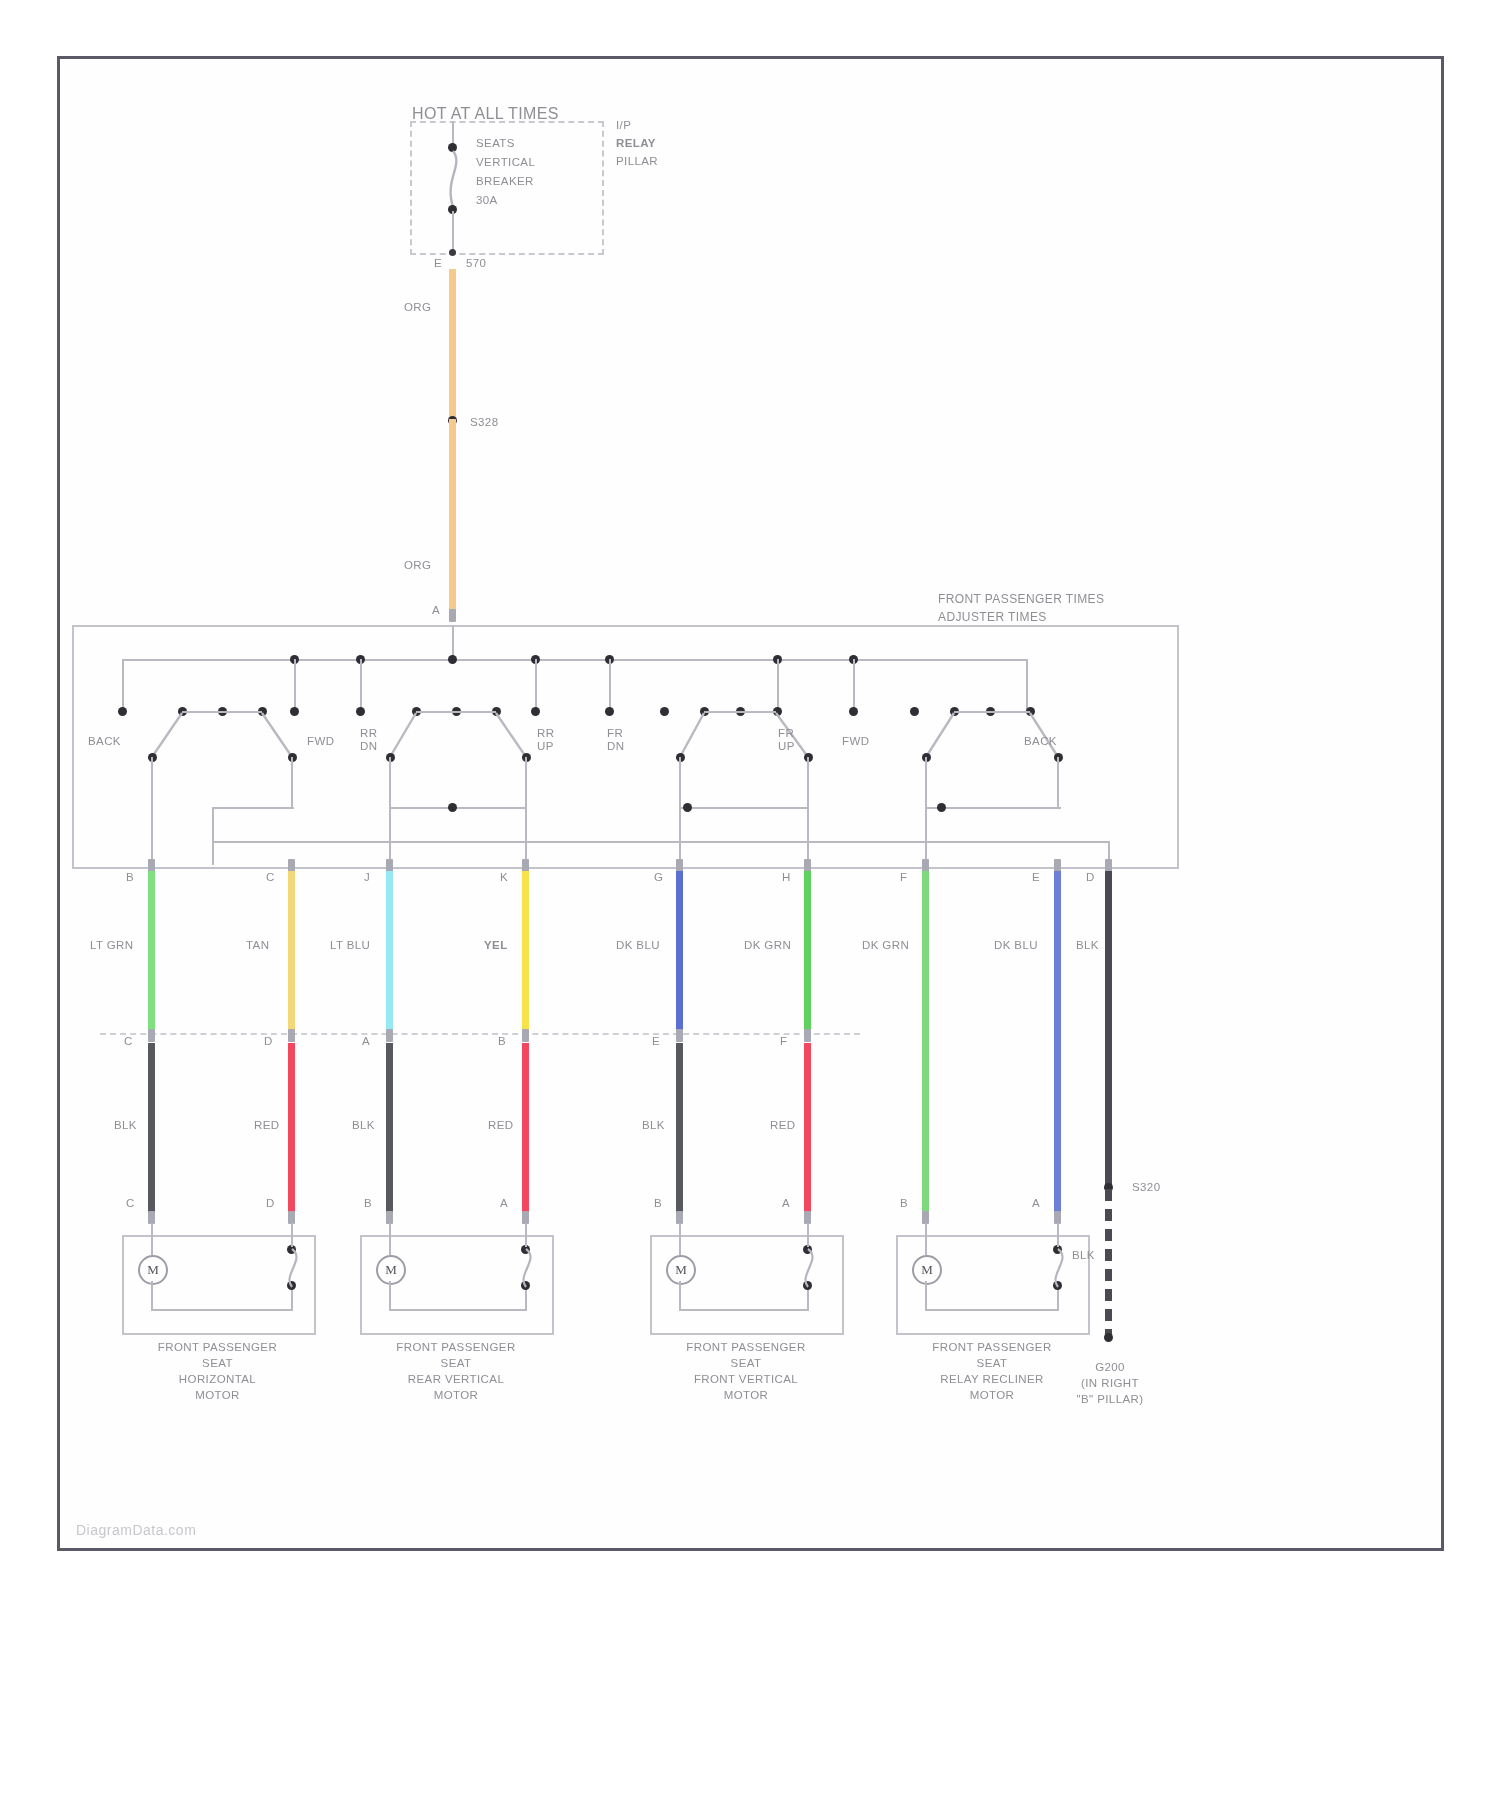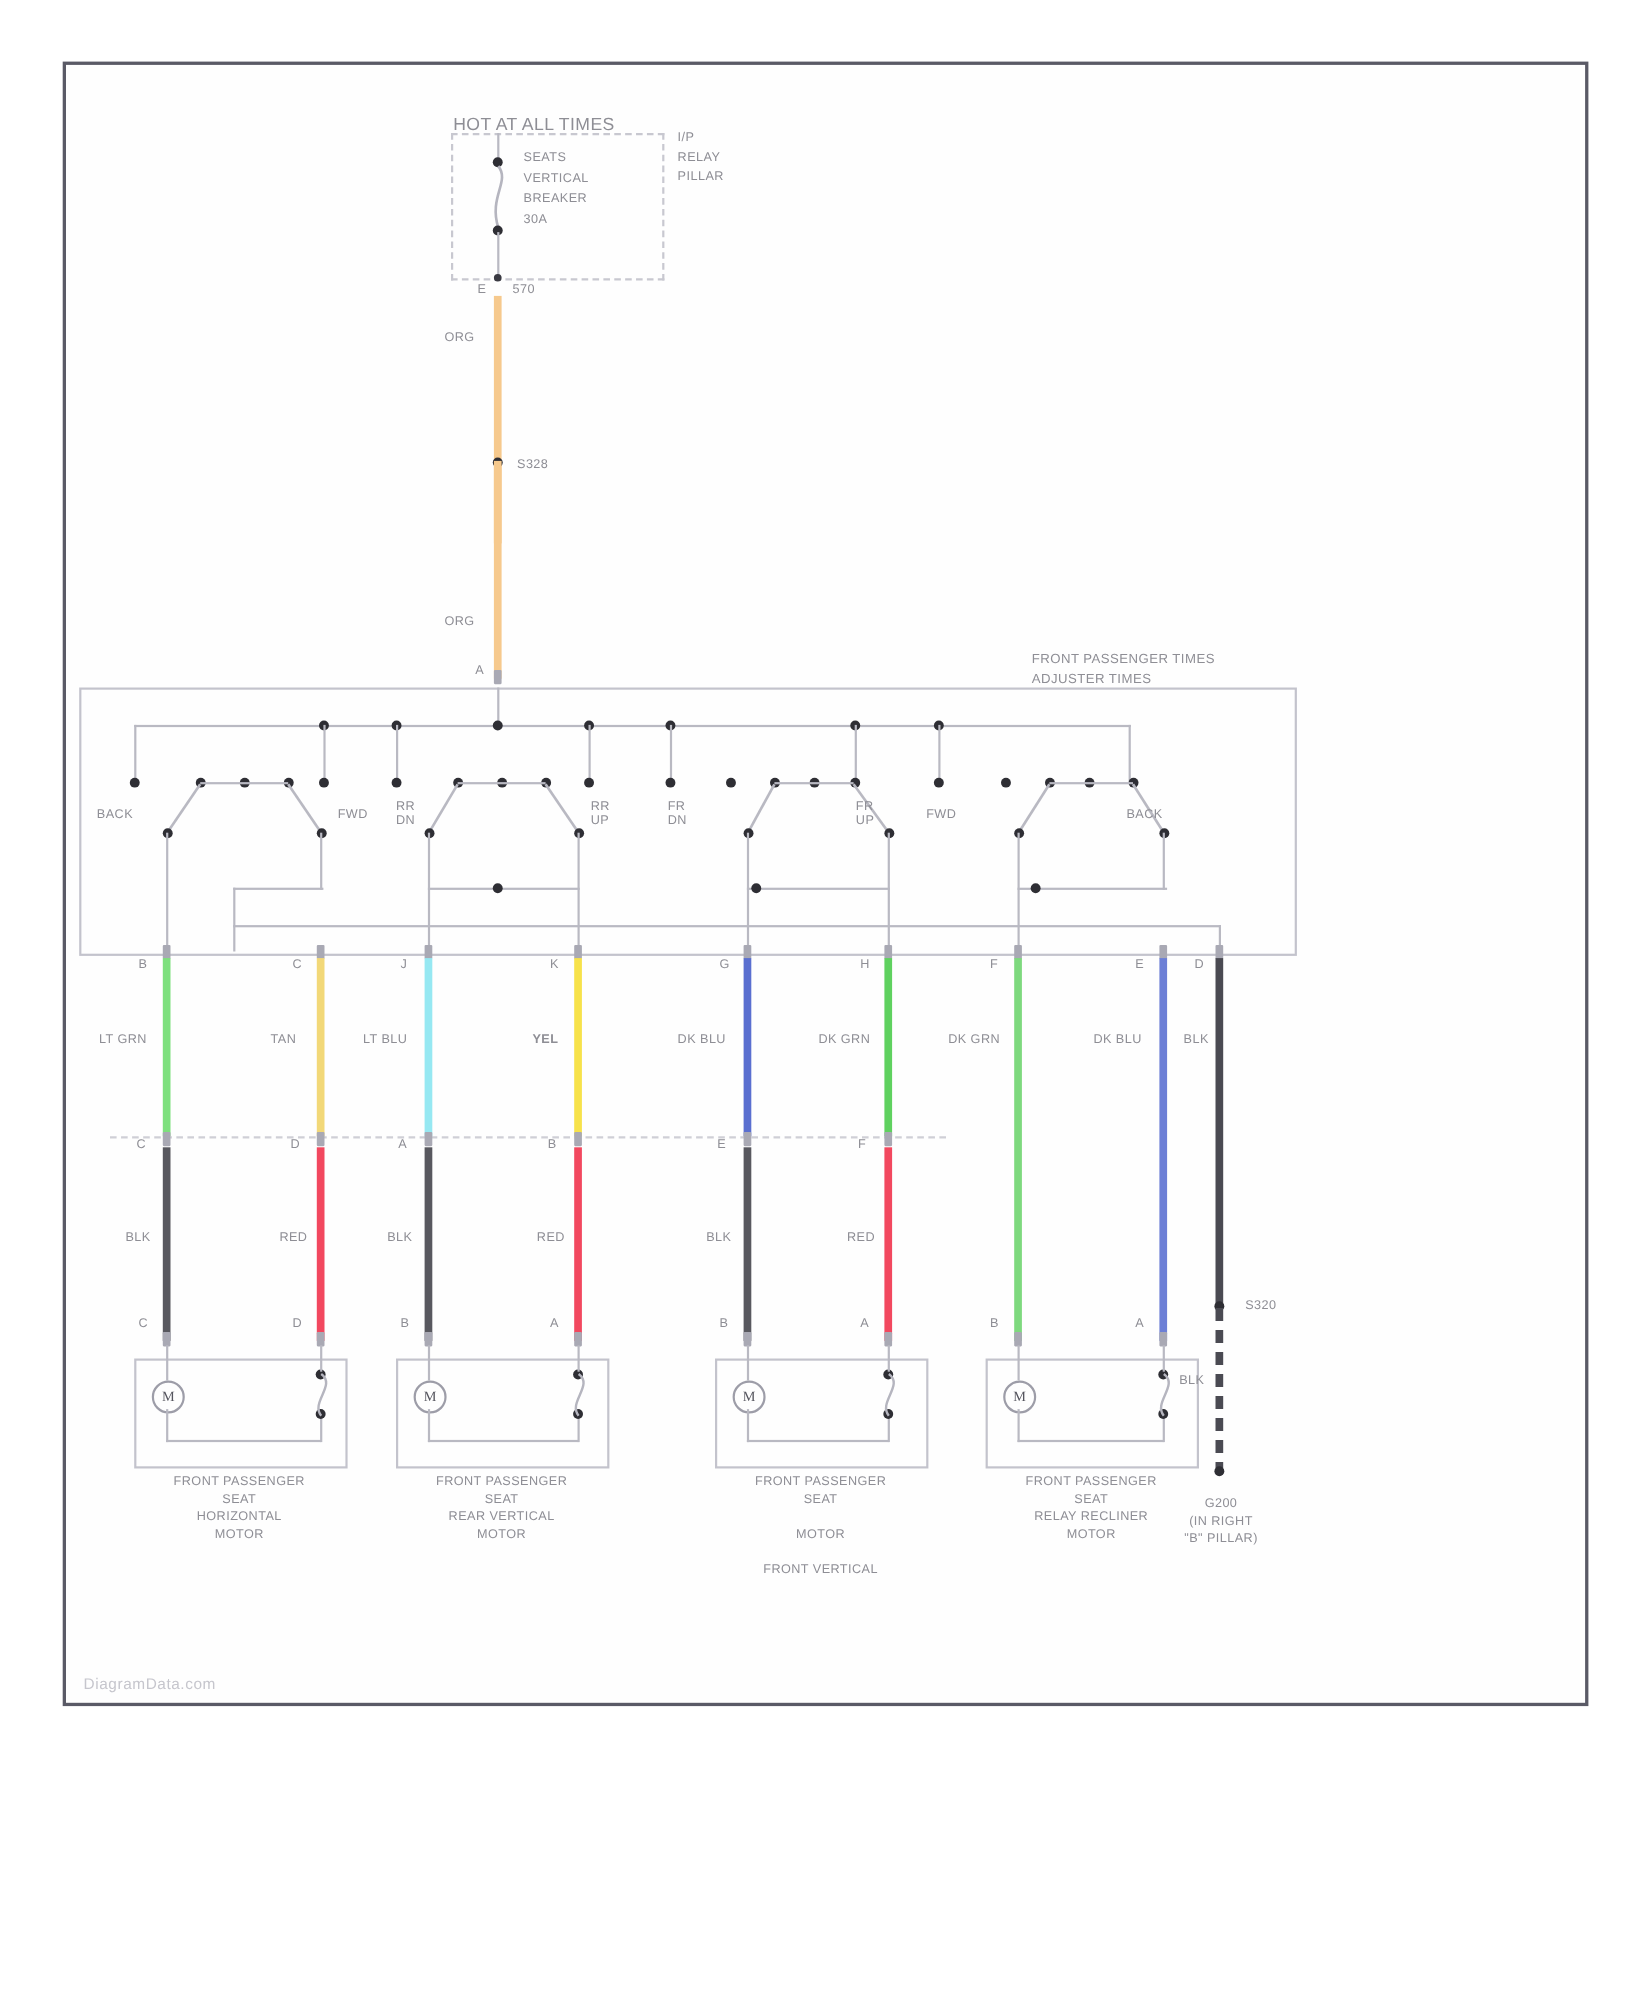--- a/index.html
+++ b/index.html
@@ -26,21 +26,21 @@
 <body>
 
 <div id="page">
   <div id="frame">
 
     <div class="lbl" style="left:352px;top:48px;font-size:16px;">HOT AT ALL TIMES</div>
 
     <div class="dashbox" style="left:350px;top:62px;width:190px;height:130px;"></div>
 
     <div class="lbl" style="left:556px;top:60px;">I/P</div>
-    <div class="lbl" style="left:556px;top:78px;">RELAY</div>
+    <div class="lbl" style="left:556px;top:78px;font-weight:bold;">RELAY</div>
     <div class="lbl" style="left:556px;top:96px;">PILLAR</div>
 
     <div class="wire vw" style="left:392px;top:62px;height:28px;"></div>
     <div class="dot" style="left:388px;top:84px;"></div>
     <svg class="brk" style="left:384px;top:90px;width:22px;height:62px;">
       <path d="M9 2 C 20 16, 0 30, 9 58" fill="none" stroke="#b5b5bf" stroke-width="2.4"></path>
     </svg>
     <div class="dot" style="left:388px;top:146px;"></div>
     <div class="wire vw" style="left:392px;top:152px;height:42px;"></div>
 
@@ -313,21 +313,21 @@
     <div class="wire hw" style="left:619px;top:1250px;width:129px;"></div>
     <div class="wire vw" style="left:747px;top:1226px;height:26px;"></div>
     <div class="dot" style="left:743px;top:1186px;"></div>
     <div class="dot" style="left:743px;top:1222px;"></div>
     <svg style="position:absolute;left:738px;top:1188px;width:26px;height:42px;">
       <path d="M10 2 C 24 12, 0 28, 10 40" fill="none" stroke="#b5b5bf" stroke-width="2.2"></path>
     </svg>
     <div class="wire vw" style="left:747px;top:1164px;height:24px;"></div>
     <div class="lbl" style="left:596px;top:1282px;text-align:center;width:180px;">FRONT PASSENGER</div>
     <div class="lbl" style="left:596px;top:1298px;text-align:center;width:180px;">SEAT</div>
-    <div class="lbl" style="left:596px;top:1314px;text-align:center;width:180px;margin-top:48px;">FRONT VERTICAL</div>
+    <div class="lbl" style="left:596px;top:1314px;text-align:center;width:180px;">FRONT VERTICAL</div>
     <div class="lbl" style="left:596px;top:1330px;text-align:center;width:180px;">MOTOR</div>
 
     <div class="motorbox" style="left:836px;top:1176px;width:190px;height:96px;"></div>
     <div class="wire vw" style="left:865px;top:1164px;height:32px;"></div>
     <div class="mcirc" style="left:852px;top:1196px;">M</div>
     <div class="wire vw" style="left:865px;top:1222px;height:30px;"></div>
     <div class="wire hw" style="left:865px;top:1250px;width:133px;"></div>
     <div class="wire vw" style="left:997px;top:1226px;height:26px;"></div>
     <div class="dot" style="left:993px;top:1186px;"></div>
     <div class="dot" style="left:993px;top:1222px;"></div>

